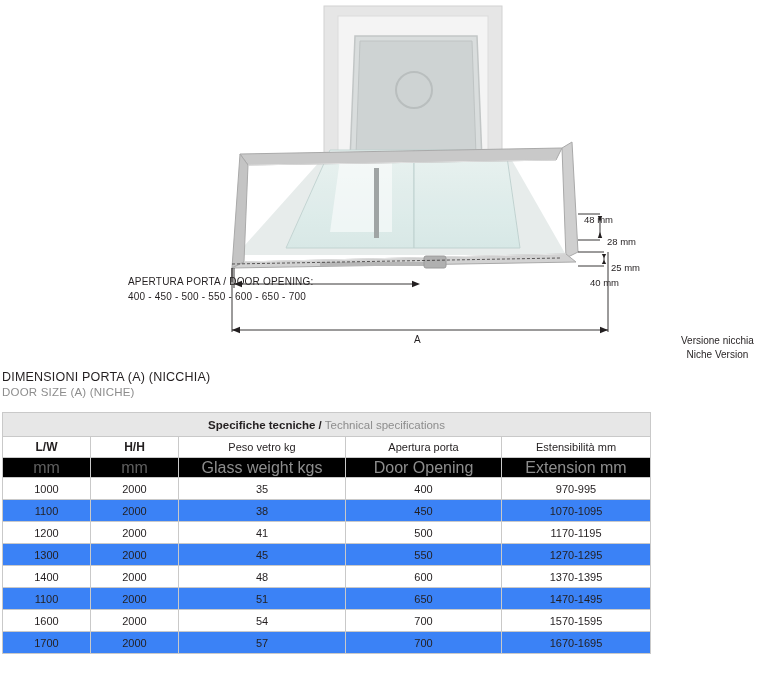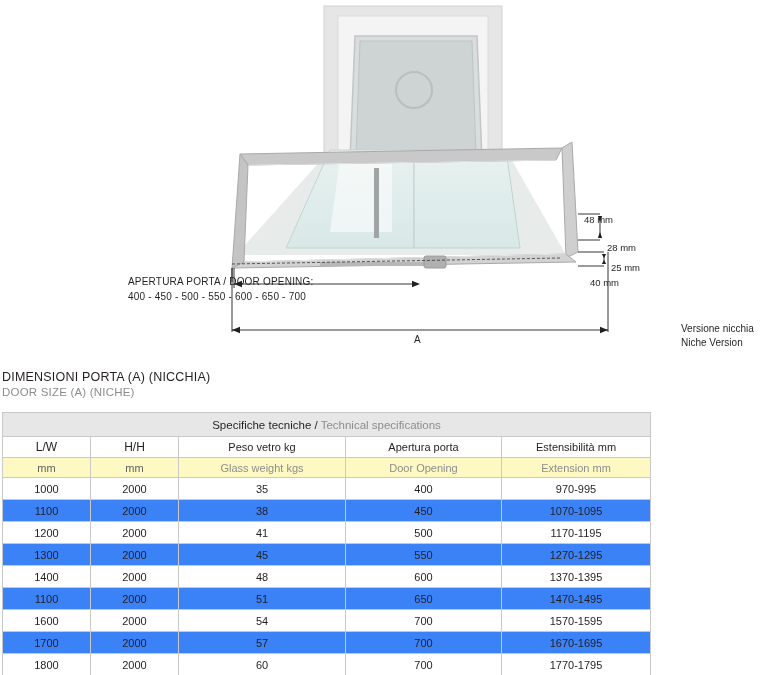--- a/index.html
+++ b/index.html
@@ -42,25 +42,26 @@
     font-size: 10px;
     line-height: 1.45;
     letter-spacing: .2px;
     color: #231f20;
     white-space: nowrap;
   }
 
   .version-note {
     position: absolute;
     left: 681px;
-    top: 322px;
+    top: 334px;
     font-size: 10px;
     line-height: 1.4;
     color: #231f20;
     white-space: nowrap;
+    text-align: center;
   }
 
   .a-label {
     position: absolute;
     left: 414px;
     top: 334px;
     font-size: 10px;
   }
 
   
@@ -99,35 +100,35 @@
     text-align: center;
     padding: 0;
     font-weight: normal;
   }
   .hdr-band td {
     background: #e7e7e7;
     height: 23px;
     font-size: 11.5px;
     color: #4a4a4a;
   }
-  .hdr-band .it { font-weight: normal; color: #231f20; margin-top: 27px; }
+  .hdr-band .it { font-weight: bold; color: #231f20; margin-top: 27px; }
   .hdr-band .en { color: #8d8d8d; }
 
   .sub-head td {
     height: 20px;
     background: #ffffff;
   }
-  .sub-head .bold-l { font-weight: normal; font-size: 12px; }
+  .sub-head .bold-l { font-weight: bold; font-size: 12px; }
   .sub-head .plain { font-size: 11px; }
 
   .unit-row td {
     height: 19px;
-    background: #fef9c3;
+    background: #000000;
     color: #5f5f5f;
-    font-size: 11px;
+    font-size: 16px;
     border-top: none;
   }
   .unit-row .en { color: #8d8d8d; margin-top: 40px; }
 
   .data-row td { height: 21px; margin-top: 18px; }
   .data-row.odd td { background: #ffffff; }
   .data-row.even td { background: #3b82f6; }
 
   .col1 { width: 88px; }
   .col2 { width: 88px; }
@@ -227,21 +228,21 @@
     <g stroke="#231f20" stroke-width="0.9">
       <line x1="232" y1="268" x2="232" y2="332"></line>
       <line x1="608" y1="252" x2="608" y2="332"></line>
       <line x1="232" y1="330" x2="608" y2="330"></line>
       <path d="M232,330 l8,-3.2 l0,6.4 z" fill="#231f20" stroke="none"></path>
       <path d="M608,330 l-8,-3.2 l0,6.4 z" fill="#231f20" stroke="none"></path>
     </g>
   </svg>
 
   <div class="dim-label" style="left:584px; top:214px;text-align:right;">48 mm</div>
-  <div class="dim-label" style="left:607px; top:242px;">28 mm</div>
+  <div class="dim-label" style="left:607px; top:236px;">28 mm</div>
   <div class="dim-label" style="left:611px; top:262px;">25 mm</div>
   <div class="dim-label" style="left:590px; top:277px;">40 mm</div>
 
   <div class="opening-note">
     <div>APERTURA PORTA / DOOR OPENING:</div>
     <div>400 - 450 - 500 - 550 - 600 - 650 - 700</div>
   </div>
 
   <div class="a-label">A</div>
 
@@ -334,21 +335,14 @@
       <td>700</td>
       <td>1570-1595</td>
     </tr>
     <tr class="data-row even">
       <td>1700</td>
       <td>2000</td>
       <td>57</td>
       <td>700</td>
       <td>1670-1695</td>
     </tr>
-    <tr class="data-row odd">
-      <td>1800</td>
-      <td>2000</td>
-      <td>60</td>
-      <td>700</td>
-      <td>1770-1795</td>
-    </tr>
   </tbody>
 </table>
 
 </body></html>

